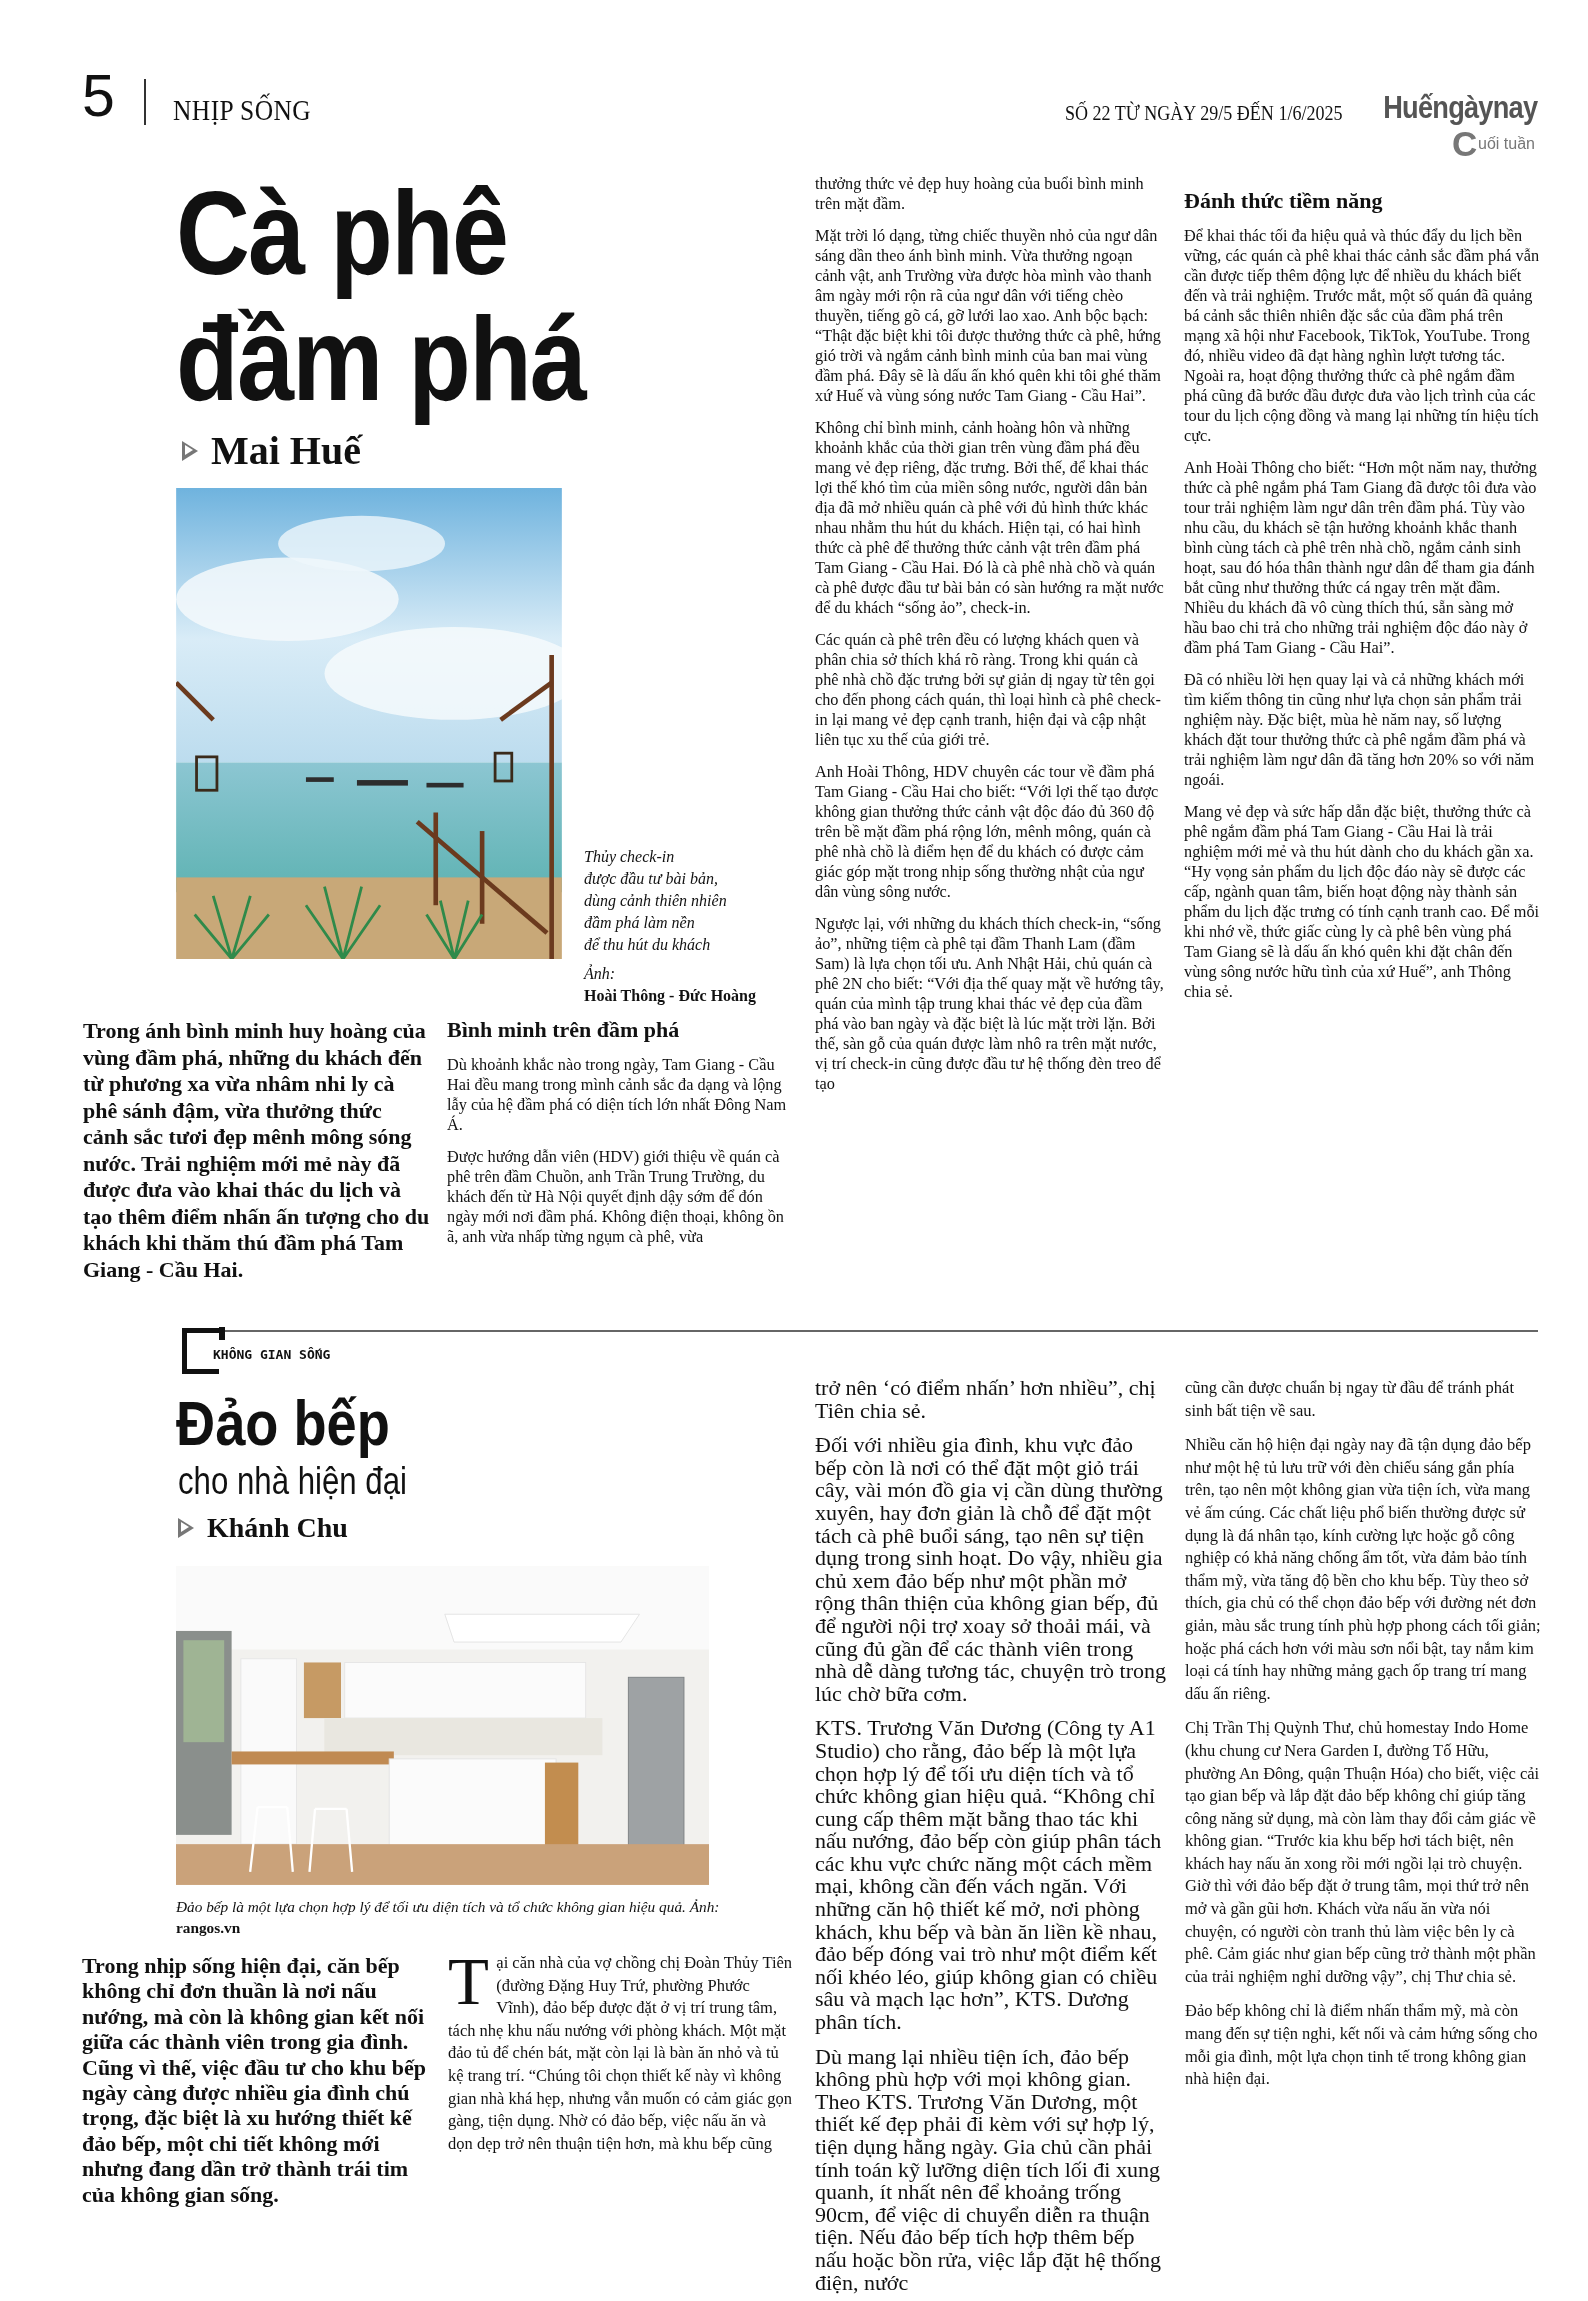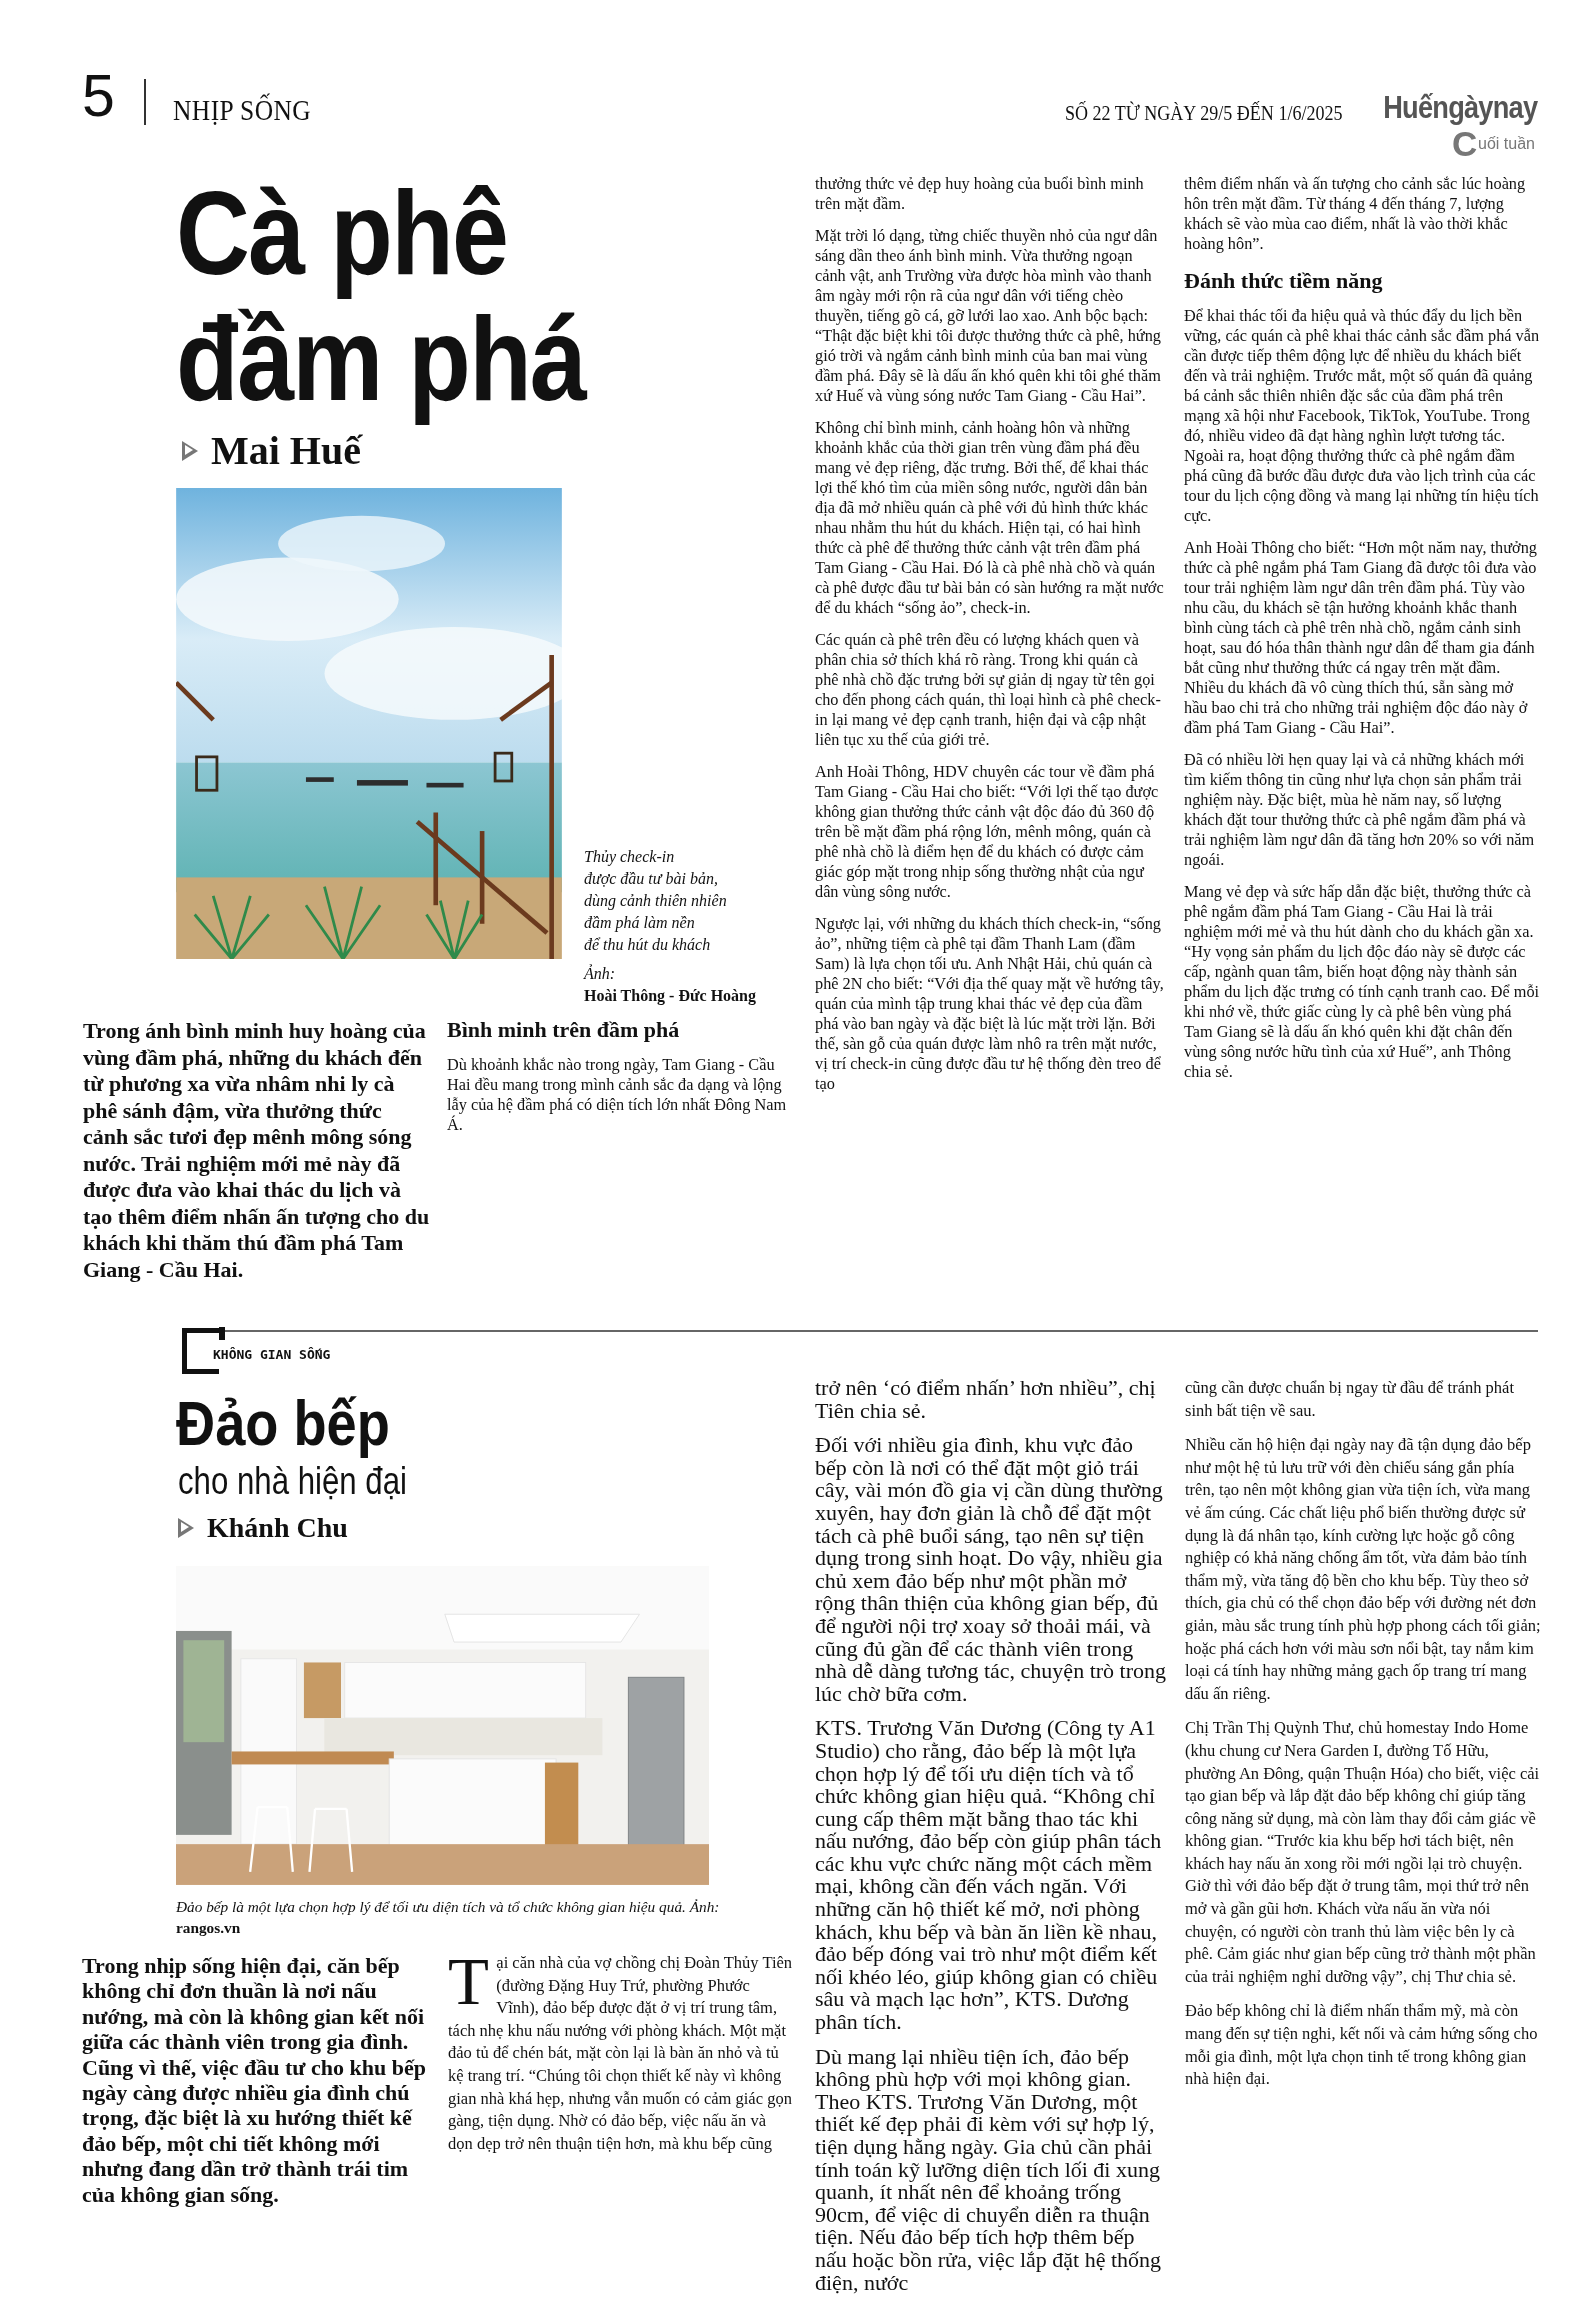--- a/index.html
+++ b/index.html
@@ -105,33 +105,33 @@
   <div>để thu hút du khách</div>
   <div style="margin-top:7.4px;">Ảnh:</div>
   <div style="font-style:normal;font-weight:bold;">Hoài Thông - Đức Hoàng</div>
 </div>
 
 <div class="abs lead" style="left:83px;top:1018px;width:349px;">Trong ánh bình minh huy hoàng của vùng đầm phá, những du khách đến từ phương xa vừa nhâm nhi ly cà phê sánh đậm, vừa thưởng thức cảnh sắc tươi đẹp mênh mông sóng nước. Trải nghiệm mới mẻ này đã được đưa vào khai thác du lịch và tạo thêm điểm nhấn ấn tượng cho du khách khi thăm thú đầm phá Tam Giang - Cầu Hai.</div>
 
 <div class="abs col" style="left:447px;top:1020px;width:345px;">
   <div class="subhead">Bình minh trên đầm phá</div>
   <p>Dù khoảnh khắc nào trong ngày, Tam Giang - Cầu Hai đều mang trong mình cảnh sắc đa dạng và lộng lẫy của hệ đầm phá có diện tích lớn nhất Đông Nam Á.</p>
+  <p>Được hướng dẫn viên (HDV) giới thiệu về quán cà phê trên đầm Chuồn, anh Trần Trung Trường, du khách đến từ Hà Nội quyết định dậy sớm để đón ngày mới nơi đầm phá. Không điện thoại, không ồn ã, anh vừa nhấp từng ngụm cà phê, vừa</p>
 </div>
 
 <div class="abs col" style="left:815px;top:174px;width:349px;">
   <p>thưởng thức vẻ đẹp huy hoàng của buổi bình minh trên mặt đầm.</p>
   <p>Mặt trời ló dạng, từng chiếc thuyền nhỏ của ngư dân sáng dần theo ánh bình minh. Vừa thưởng ngoạn cảnh vật, anh Trường vừa được hòa mình vào thanh âm ngày mới rộn rã của ngư dân với tiếng chèo thuyền, tiếng gõ cá, gỡ lưới lao xao. Anh bộc bạch: “Thật đặc biệt khi tôi được thưởng thức cà phê, hứng gió trời và ngắm cảnh bình minh của ban mai vùng đầm phá. Đây sẽ là dấu ấn khó quên khi tôi ghé thăm xứ Huế và vùng sóng nước Tam Giang - Cầu Hai”.</p>
   <p>Không chỉ bình minh, cảnh hoàng hôn và những khoảnh khắc của thời gian trên vùng đầm phá đều mang vẻ đẹp riêng, đặc trưng. Bởi thế, để khai thác lợi thế khó tìm của miền sông nước, người dân bản địa đã mở nhiều quán cà phê với đủ hình thức khác nhau nhằm thu hút du khách. Hiện tại, có hai hình thức cà phê để thưởng thức cảnh vật trên đầm phá Tam Giang - Cầu Hai. Đó là cà phê nhà chồ và quán cà phê được đầu tư bài bản có sàn hướng ra mặt nước để du khách “sống ảo”, check-in.</p>
   <p>Các quán cà phê trên đều có lượng khách quen và phân chia sở thích khá rõ ràng. Trong khi quán cà phê nhà chồ đặc trưng bởi sự giản dị ngay từ tên gọi cho đến phong cách quán, thì loại hình cà phê check-in lại mang vẻ đẹp cạnh tranh, hiện đại và cập nhật liên tục xu thế của giới trẻ.</p>
   <p>Anh Hoài Thông, HDV chuyên các tour về đầm phá Tam Giang - Cầu Hai cho biết: “Với lợi thế tạo được không gian thưởng thức cảnh vật độc đáo đủ 360 độ trên bề mặt đầm phá rộng lớn, mênh mông, quán cà phê nhà chồ là điểm hẹn để du khách có được cảm giác góp mặt trong nhịp sống thường nhật của ngư dân vùng sông nước.</p>
   <p>Ngược lại, với những du khách thích check-in, “sống ảo”, những tiệm cà phê tại đầm Thanh Lam (đầm Sam) là lựa chọn tối ưu. Anh Nhật Hải, chủ quán cà phê 2N cho biết: “Với địa thế quay mặt về hướng tây, quán của mình tập trung khai thác vẻ đẹp của đầm phá vào ban ngày và đặc biệt là lúc mặt trời lặn. Bởi thế, sàn gỗ của quán được làm nhô ra trên mặt nước, vị trí check-in cũng được đầu tư hệ thống đèn treo để tạo</p>
 </div>
 
 <div class="abs col" style="left:1184px;top:174px;width:356px;">
-  <p>thêm điểm nhấn và ấn tượng cho cảnh sắc lúc hoàng hôn trên mặt đầm. Từ tháng 4 đến tháng 7, lượng khách sẽ vào mùa cao điểm, nhất là vào thời khắc hoàng hôn”.</p>
   <div class="subhead" style="margin-top:16.7px;">Đánh thức tiềm năng</div>
   <p>Để khai thác tối đa hiệu quả và thúc đẩy du lịch bền vững, các quán cà phê khai thác cảnh sắc đầm phá vẫn cần được tiếp thêm động lực để nhiều du khách biết đến và trải nghiệm. Trước mắt, một số quán đã quảng bá cảnh sắc thiên nhiên đặc sắc của đầm phá trên mạng xã hội như Facebook, TikTok, YouTube. Trong đó, nhiều video đã đạt hàng nghìn lượt tương tác. Ngoài ra, hoạt động thưởng thức cà phê ngắm đầm phá cũng đã bước đầu được đưa vào lịch trình của các tour du lịch cộng đồng và mang lại những tín hiệu tích cực.</p>
   <p>Anh Hoài Thông cho biết: “Hơn một năm nay, thưởng thức cà phê ngắm phá Tam Giang đã được tôi đưa vào tour trải nghiệm làm ngư dân trên đầm phá. Tùy vào nhu cầu, du khách sẽ tận hưởng khoảnh khắc thanh bình cùng tách cà phê trên nhà chồ, ngắm cảnh sinh hoạt, sau đó hóa thân thành ngư dân để tham gia đánh bắt cũng như thưởng thức cá ngay trên mặt đầm. Nhiều du khách đã vô cùng thích thú, sẵn sàng mở hầu bao chi trả cho những trải nghiệm độc đáo này ở đầm phá Tam Giang - Cầu Hai”.</p>
   <p>Đã có nhiều lời hẹn quay lại và cả những khách mới tìm kiếm thông tin cũng như lựa chọn sản phẩm trải nghiệm này. Đặc biệt, mùa hè năm nay, số lượng khách đặt tour thưởng thức cà phê ngắm đầm phá và trải nghiệm làm ngư dân đã tăng hơn 20% so với năm ngoái.</p>
   <p>Mang vẻ đẹp và sức hấp dẫn đặc biệt, thưởng thức cà phê ngắm đầm phá Tam Giang - Cầu Hai là trải nghiệm mới mẻ và thu hút dành cho du khách gần xa. “Hy vọng sản phẩm du lịch độc đáo này sẽ được các cấp, ngành quan tâm, biến hoạt động này thành sản phẩm du lịch đặc trưng có tính cạnh tranh cao. Để mỗi khi nhớ về, thức giấc cùng ly cà phê bên vùng phá Tam Giang sẽ là dấu ấn khó quên khi đặt chân đến vùng sông nước hữu tình của xứ Huế”, anh Thông chia sẻ.</p>
 </div>
 
 <div class="abs separator"></div>
 
 <div class="abs sec-label-box"></div>

